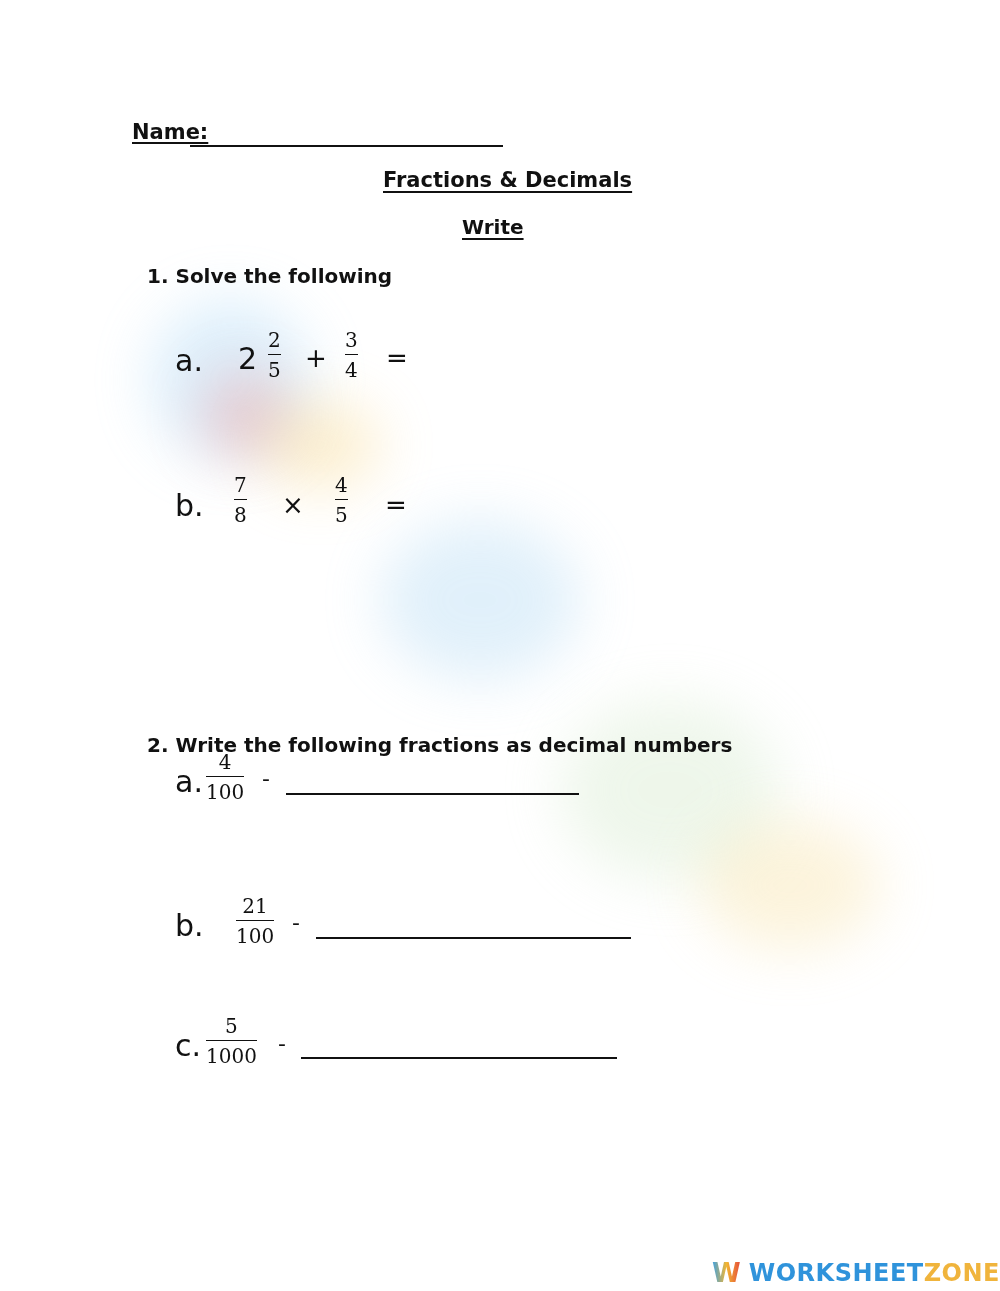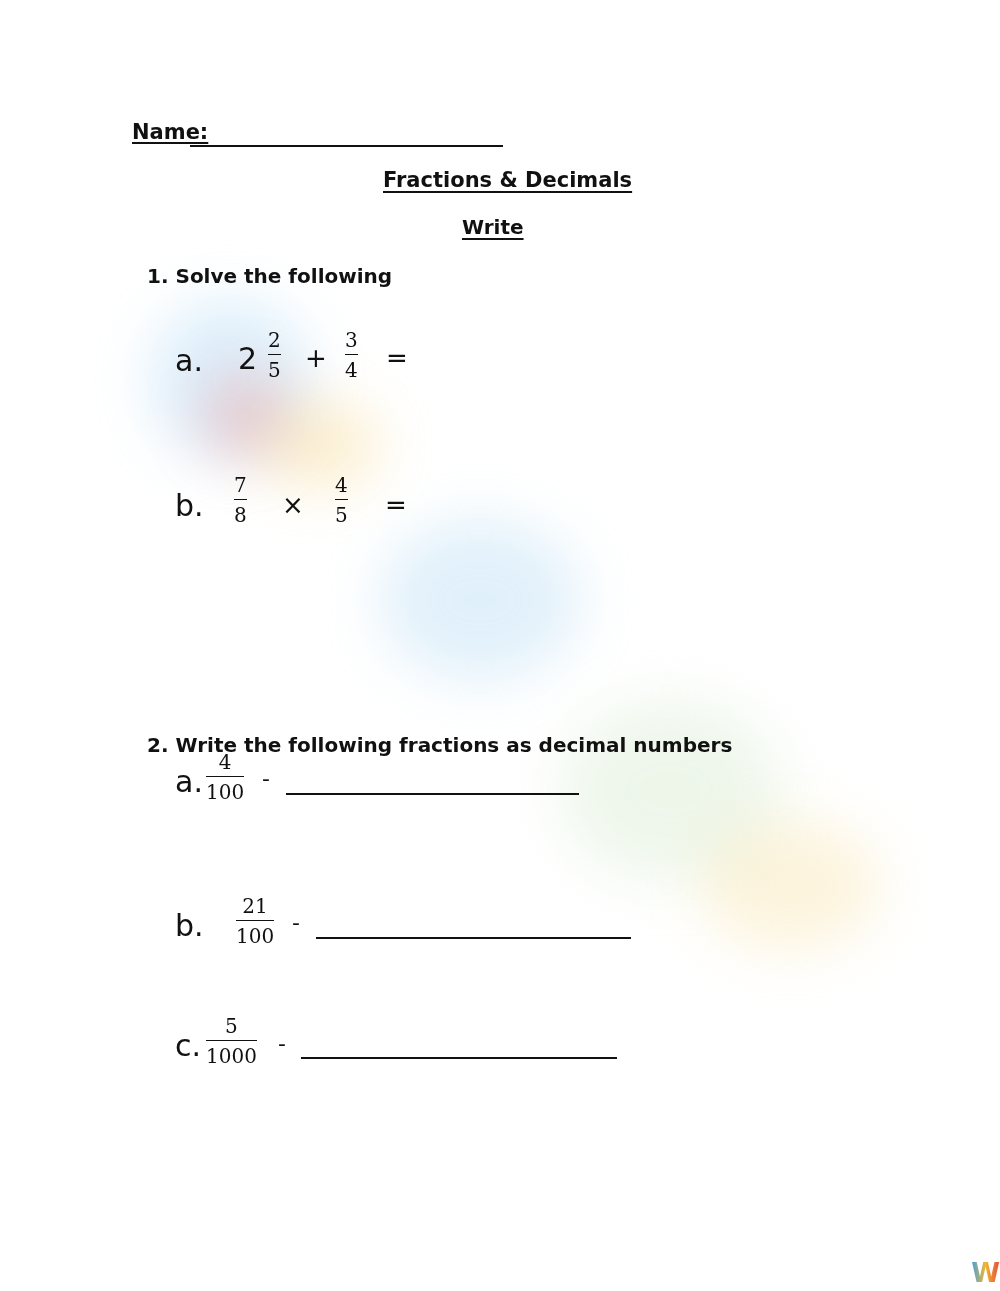--- a/index.html
+++ b/index.html
@@ -93,13 +93,16 @@
 <div class="frac" style="left:206px;top:1016px;">
   <span class="num">5</span>
   <span class="bar"></span>
   <span class="den">1000</span>
 </div>
 <div class="abs op" style="left:278px;top:1031px;font-size:22px;">-</div>
 <div class="abs ans-line" style="left:301px;top:1057px;width:316px;"></div>
 
 <div class="abs logo">
   <span class="w">W</span>
+  <span>
+    <span class="t1">WORKSHEET</span><span class="t2">ZONE</span>
+  </span>
 </div>
 
 </body></html>

